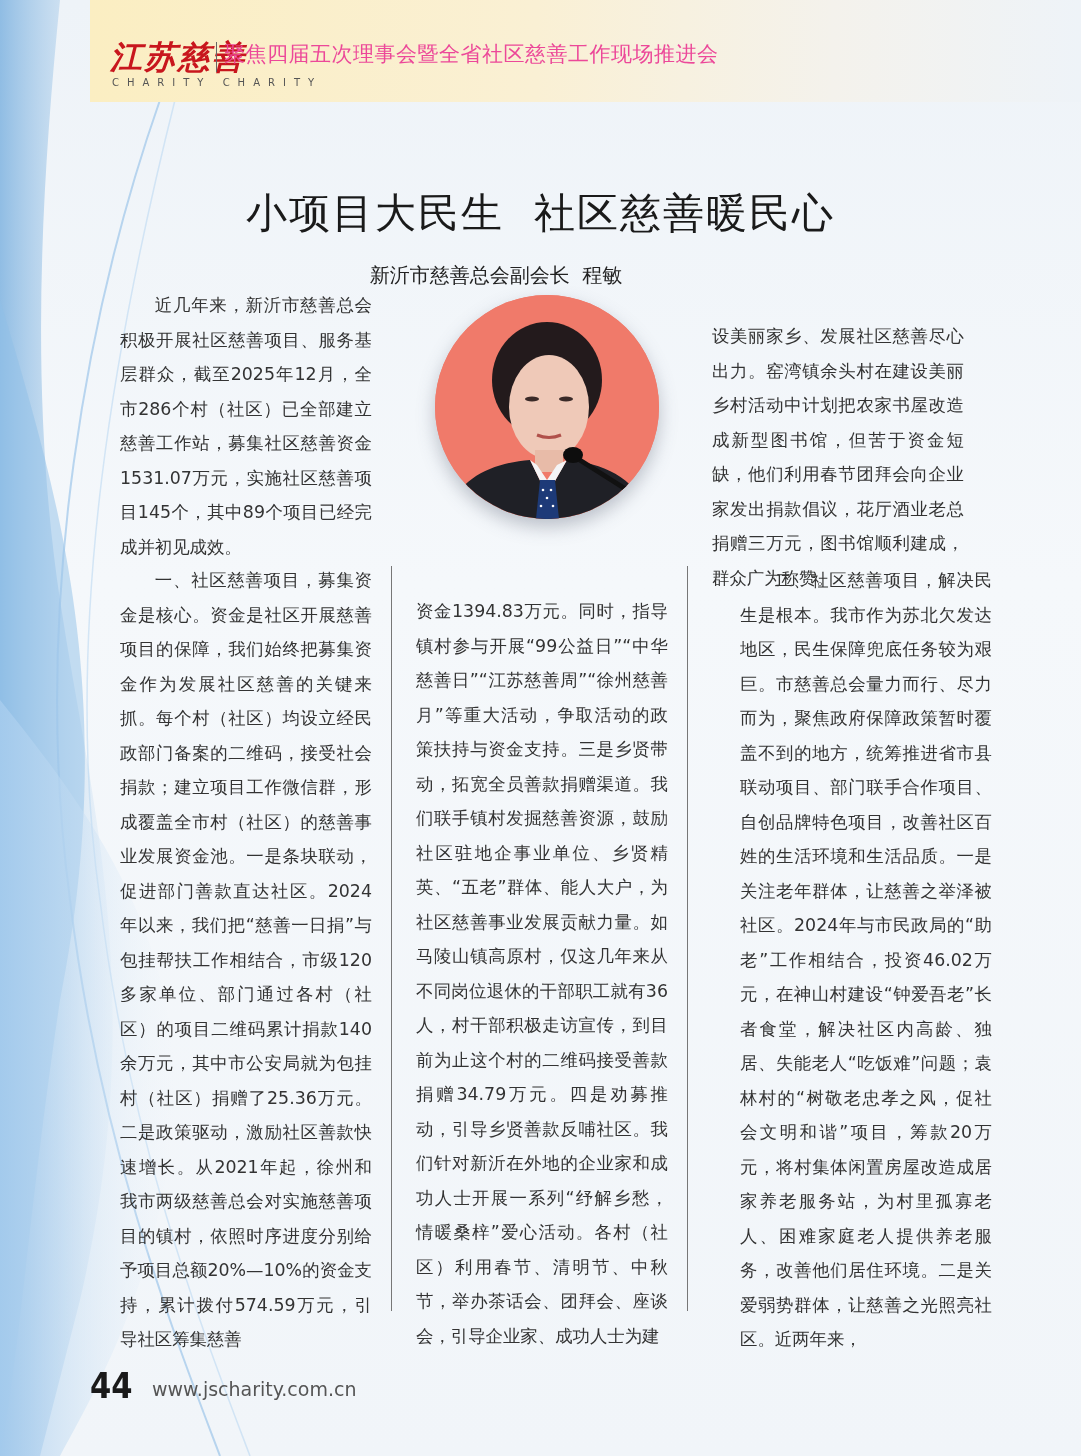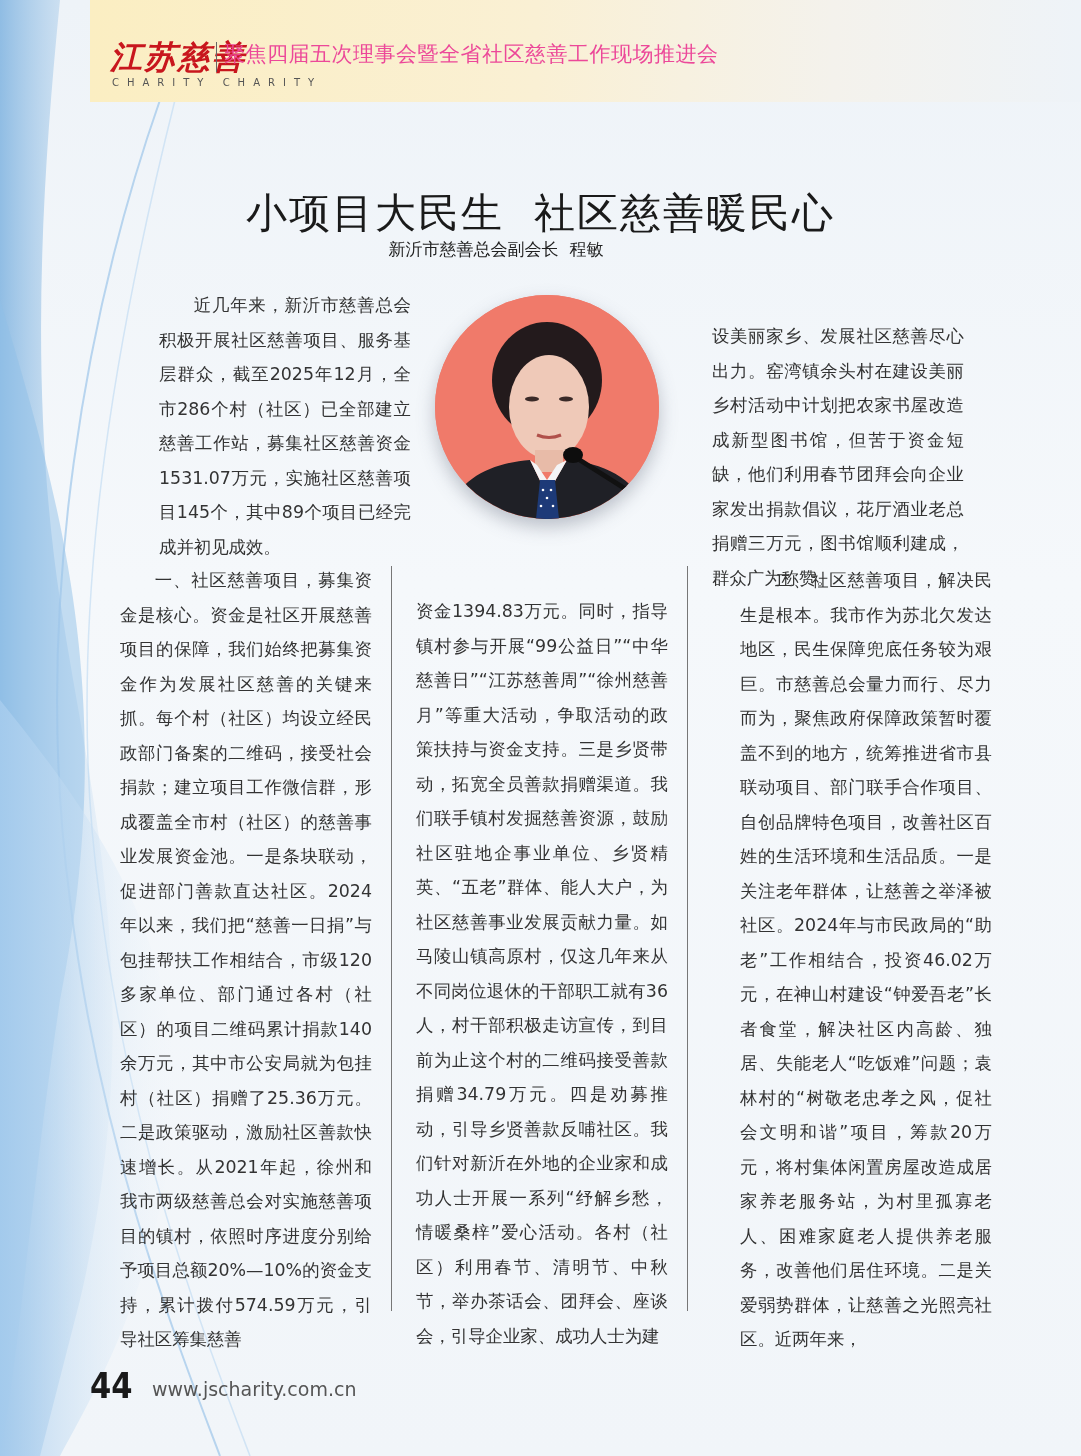--- a/index.html
+++ b/index.html
@@ -34,22 +34,22 @@
   .header-sub {
     position: absolute; left: 112px; top: 77px;
     font-size: 10px; letter-spacing: 8px; color: #555;
   }
   .article-title {
     position: absolute; left: 0; width: 1081px; top: 186px;
     text-align: center; font-size: 41px; font-weight: normal; color: #1a1a1a;
     letter-spacing: 2px;
   }
   .article-author {
-    position: absolute; left: 0; width: 992px; top: 238px;
-    text-align: center; font-size: 17px; color: #222;
+    position: absolute; left: 0; width: 992px; top: 262px;
+    text-align: center; font-size: 20px; color: #222;
   }
   .portrait {
     position: absolute; left: 435px; top: 295px; width: 224px; height: 224px;
     border-radius: 50%;
     background: #f07a6a;
     box-shadow: 0 8px 18px rgba(80,90,110,0.35);
     overflow: hidden;
   }
   .col {
     position: absolute; width: 252px;
@@ -125,21 +125,21 @@
       <circle cx="116" cy="195" r="1.3" fill="#fff"></circle>
     <circle cx="112" cy="203" r="1.3" fill="#fff"></circle>
       <circle cx="106" cy="211" r="1.3" fill="#fff"></circle>
     <circle cx="118" cy="211" r="1.3" fill="#fff"></circle>
 
     <line x1="140" y1="162" x2="200" y2="200" stroke="#111" stroke-width="5"></line>
     <ellipse cx="138" cy="160" rx="10" ry="8" fill="#0d0d0d"></ellipse>
   </svg>
 </div>
 
-<div class="col" style="left:120px; top:288px;margin-left:39px;">
+<div class="col" style="left:120px; top:288px;">
   <p>近几年来，新沂市慈善总会积极开展社区慈善项目、服务基层群众，截至2025年12月，全市286个村（社区）已全部建立慈善工作站，募集社区慈善资金1531.07万元，实施社区慈善项目145个，其中89个项目已经完成并初见成效。</p>
 </div>
 
 <div class="col" style="left:120px; top:563px;">
   <p>一、社区慈善项目，募集资金是核心。资金是社区开展慈善项目的保障，我们始终把募集资金作为发展社区慈善的关键来抓。每个村（社区）均设立经民政部门备案的二维码，接受社会捐款；建立项目工作微信群，形成覆盖全市村（社区）的慈善事业发展资金池。一是条块联动，促进部门善款直达社区。2024年以来，我们把“慈善一日捐”与包挂帮扶工作相结合，市级120多家单位、部门通过各村（社区）的项目二维码累计捐款140余万元，其中市公安局就为包挂村（社区）捐赠了25.36万元。二是政策驱动，激励社区善款快速增长。从2021年起，徐州和我市两级慈善总会对实施慈善项目的镇村，依照时序进度分别给予项目总额20%—10%的资金支持，累计拨付574.59万元，引导社区筹集慈善</p>
 </div>
 
 <div class="col-divider" style="left:391px; top:566px; height:745px;"></div>
 
 <div class="col" style="left:416px; top:563px;">

